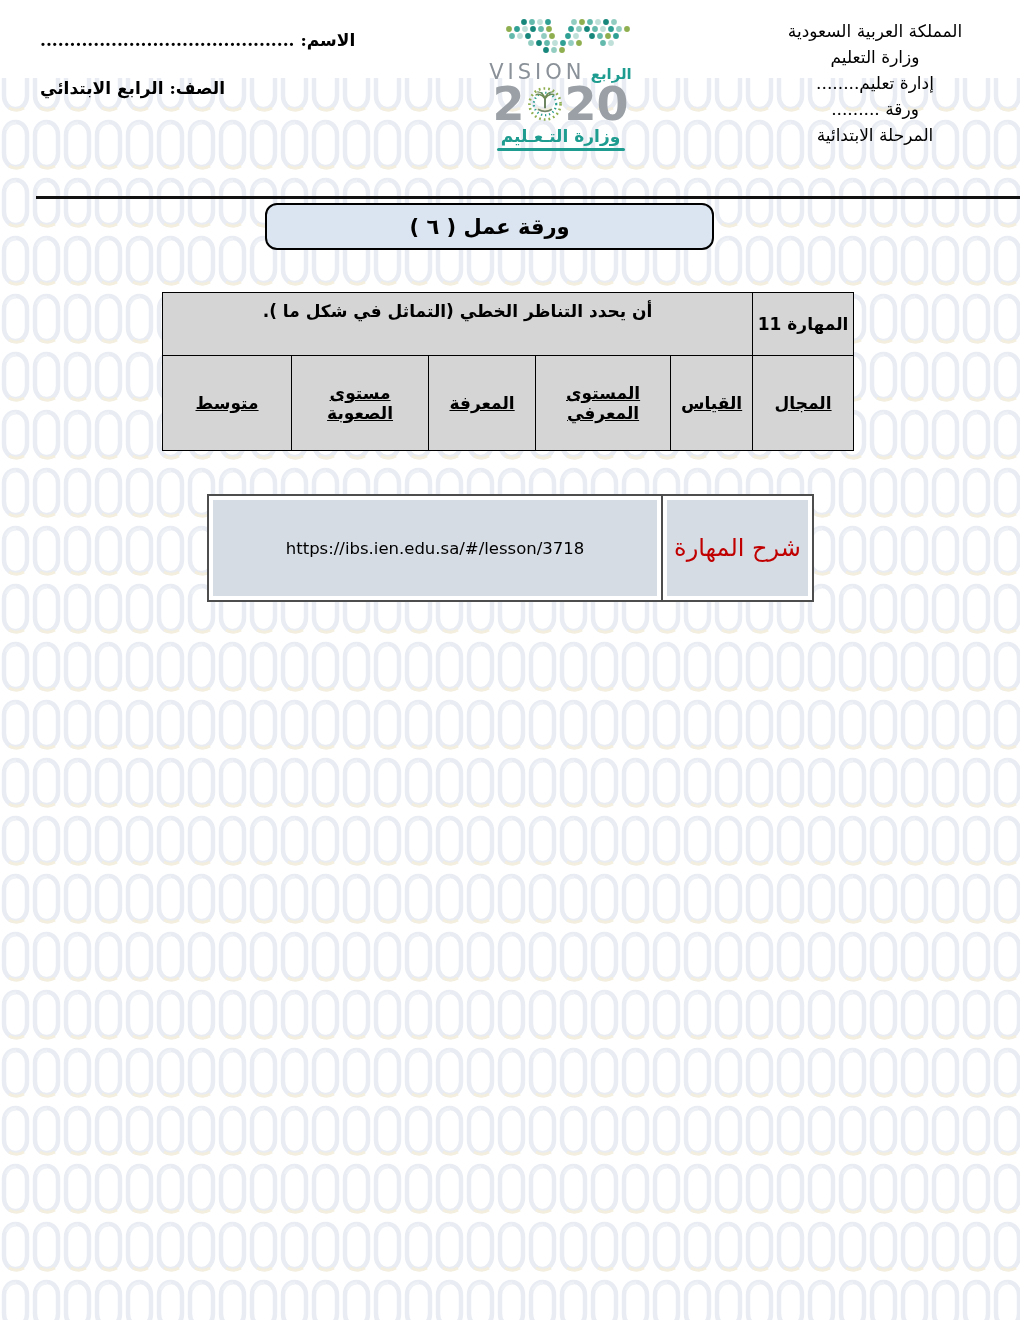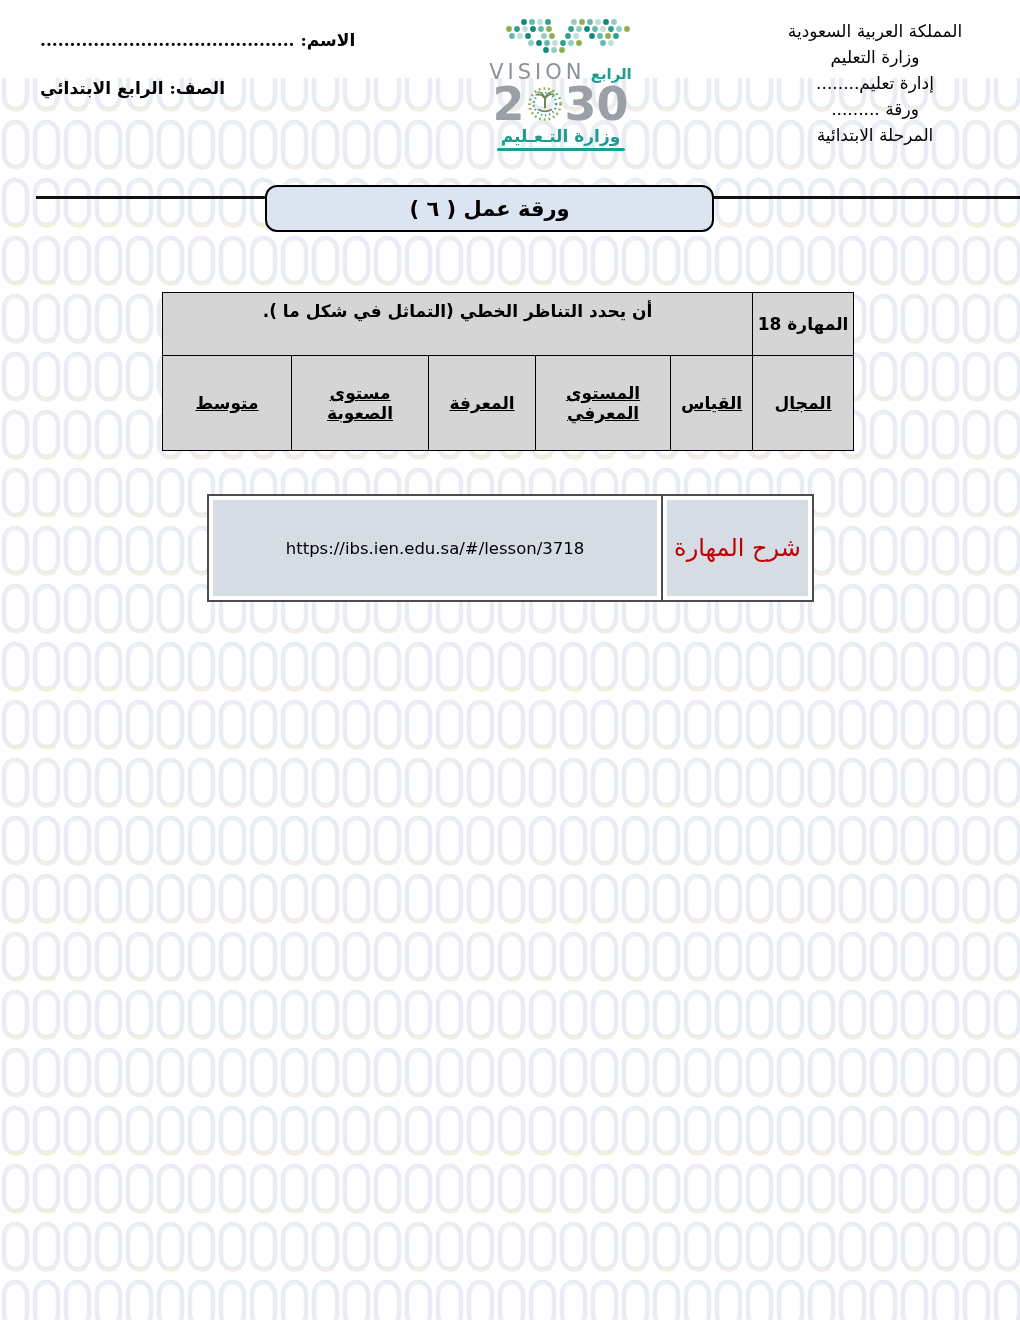--- a/index.html
+++ b/index.html
@@ -21,21 +21,21 @@
   .logo-vision{margin-top:2px;direction:rtl;white-space:nowrap;}
   .logo-vision .v-ar{font-size:15px;font-weight:bold;}
   .logo-vision .v-en{font-size:21px;letter-spacing:4px;font-weight:normal;}
   .logo-year{display:flex;align-items:center;justify-content:center;gap:1px;
              font-size:46px;font-weight:bold;line-height:44px;margin-top:-2px;}
   .logo-moe{font-size:17px;font-weight:bold;margin-top:0px;letter-spacing:.5px;}
   .logo-rule{height:3px;width:128px;margin:2px auto 0;border-radius:2px;}
 
   
   .hrule{position:absolute;left:36px;top:196px;width:984px;height:3px;background:#111;z-index:1;}
-  .title-box{position:absolute;left:265px;top:185px;width:445px;height:43px;z-index:2;
+  .title-box{position:absolute;left:265px;top:203px;width:445px;height:43px;z-index:2;
              background:#dbe5f1;border:2px solid #000;border-radius:12px;
              display:flex;align-items:center;justify-content:center;
              font-size:21px;font-weight:bold;color:#000;direction:rtl;}
 
   
   table{border-collapse:collapse;table-layout:fixed;z-index:2;}
   .skill-table{position:absolute;left:162px;top:292px;width:691px;direction:rtl;}
   .skill-table td{border:1.5px solid #000;background:#d5d5d5;text-align:center;
                   vertical-align:middle;font-weight:bold;font-size:17px;color:#000;padding:2px 4px;}
   .skill-table tr.r1 td{height:52px;}
@@ -135,21 +135,21 @@
     </div>
     <div class="logo-year" id="logo-year" style="color: rgb(154, 160, 166);">
       <span>2</span>
       <svg width="38" height="38" viewBox="0 0 44 44">
         <circle cx="22" cy="22" r="18" fill="none" stroke="#8fae4f" stroke-width="3" stroke-dasharray="2 3.5"></circle>
         <circle cx="22" cy="22" r="13" fill="none" stroke="#2a9d8f" stroke-width="2.5" stroke-dasharray="1.5 3.2"></circle>
         <path d="M22 15 v12" stroke="#57734a" stroke-width="2" fill="none"></path>
         <path d="M22 16 c-4 -6 -9 -6 -11 -4 M22 16 c4 -6 9 -6 11 -4 M22 15 c-2 -5 -6 -7 -9 -7 M22 15 c2 -5 6 -7 9 -7" stroke="#6d8a54" stroke-width="1.6" fill="none"></path>
         <path d="M14 28 q8 5 16 0" stroke="#74886b" stroke-width="2" fill="none"></path>
       </svg>
-      <span>30</span>
+      <span>20</span>
     </div>
     <div class="logo-moe" id="logo-moe" style="color: rgb(29, 156, 143);">وزارة التـعـليم</div>
     <div class="logo-rule" id="logo-rule" style="background: rgb(29, 156, 143);"></div>
   </div>
 
   <div class="hrule"></div>
   <div class="title-box">
     <span>ورقة عمل ( ٦ )</span>
   </div>
 
@@ -157,21 +157,21 @@
     <colgroup>
       <col style="width:101px">
         <col style="width:82px">
         <col style="width:135px">
       <col style="width:107px">
         <col style="width:137px">
         <col style="width:129px">
     </colgroup>
     <tbody>
         <tr class="r1">
-      <td class="red">المهارة 18</td>
+      <td class="red">المهارة 11</td>
       <td colspan="5" class="objective">أن يحدد التناظر الخطي (التماثل في شكل ما ).</td>
     </tr>
     <tr class="r2">
       <td class="red">المجال</td>
       <td>القياس</td>
       <td class="red">المستوى المعرفي</td>
       <td>المعرفة</td>
       <td class="red">مستوى الصعوبة</td>
       <td>متوسط</td>
     </tr>

